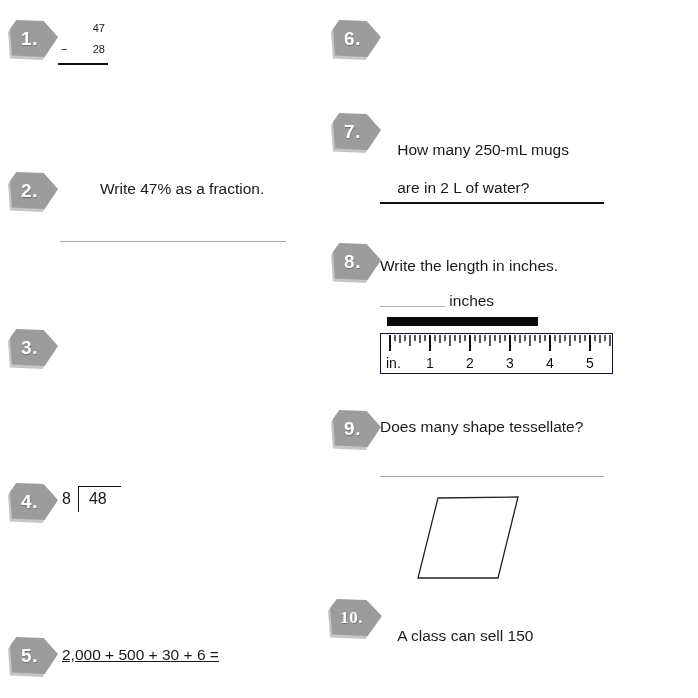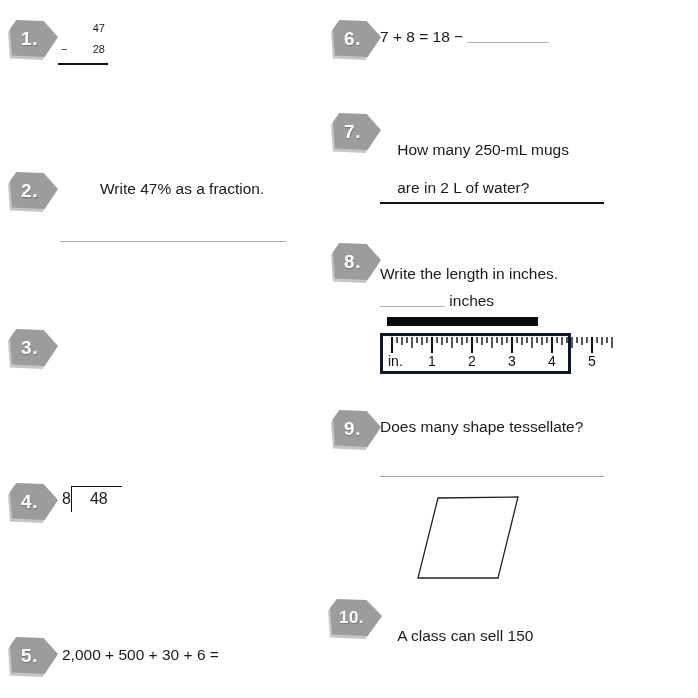--- a/index.html
+++ b/index.html
@@ -7,45 +7,45 @@
         font-family:"Liberation Sans","DejaVu Sans",sans-serif;color:#1a1a1a;}
 
   
   .badge{position:absolute;width:48px;height:37px;filter:drop-shadow(-2px 3px 0 #c6c6c6);}
   .badge .tag{width:100%;height:100%;background:#9c9c9c;
       clip-path:polygon(0 24%,13% 0,70% 3%,100% 46%,72% 100%,4% 96%);
       display:flex;align-items:center;justify-content:center;
       padding-right:9px;box-sizing:border-box;
       color:#fff;font-weight:700;font-size:19px;letter-spacing:0.5px;
       text-shadow:0.5px 1px 1px #6f6f6f;}
-  .badge.wide{width:52px;} .badge.wide .tag{font-size:17px;}
+  .badge.wide{width:52px;font-family:Liberation Serif, serif;} .badge.wide .tag{font-size:17px;}
 
   
   .ptext{position:absolute;font-size:15.5px;line-height:19px;white-space:pre-wrap;}
   .answer-line{position:absolute;border-bottom:1.5px solid #a8a8a8;}
   .answer-line.black{border-bottom:2px solid #111;}
   .blank{display:inline-block;border-bottom:1.5px solid #b0b0b0;height:13px;
          vertical-align:baseline;margin-bottom:-1px;}
 
   
   .vsub{position:absolute;left:58px;top:18px;width:50px;font-size:11px;line-height:21px;}
   .vsub .row1{text-align:right;padding-right:3px;}
   .vsub .row2{display:flex;justify-content:space-between;padding:0 3px 3px 3px;
               border-bottom:2px solid #111;}
 
   
   .longdiv{position:absolute;left:62px;top:486px;font-size:16px;display:flex;align-items:flex-start;}
   .longdiv .divisor{padding-top:4px;}
-  .longdiv .bracket{border-left:1.5px solid #111;border-top:1.5px solid #111;
-                    padding:3px 14px 4px 18px;}
+  .longdiv .bracket{margin-left:7px;border-left:1.5px solid #111;border-top:1.5px solid #111;
+                    padding:3px 14px 4px 10px;}
 
   
   .bar{position:absolute;left:387px;top:317px;width:151px;height:9px;background:#0a0a0a;}
-  .ruler{position:absolute;left:380px;top:333px;width:191px;height:41px;
-         border:3px solid #0f172a;background:#fff;box-sizing:border-box;}
+  .ruler{position:absolute;left:380px;top:333px;width:233px;height:41px;
+         border:1px solid #0f172a;background:#fff;box-sizing:border-box;}
   .ruler svg{position:absolute;left:0;top:1px;}
   .ruler .rlabel{position:absolute;bottom:2px;font-size:14px;color:#111;}
 
   .shape-svg{position:absolute;left:413px;top:493px;}
 </style>
 </head>
 <body>
 
 <div class="page">
 
@@ -74,40 +74,39 @@
     <div class="tag">4.</div>
   </div>
   <div class="longdiv">
     <span class="divisor">8</span>
     <span class="bracket">48</span>
   </div>
 
   <div class="badge" style="left:10px;top:637px;">
     <div class="tag">5.</div>
   </div>
-  <div class="ptext" style="left:62px;top:645px;">2,000 + 500 + 30 + 6 =</div>
+  <div class="ptext" style="left:62px;top:645px;text-decoration:underline;">2,000 + 500 + 30 + 6 =</div>
 
   <div class="badge" style="left:333px;top:20px;">
     <div class="tag">6.</div>
   </div>
-  <div class="ptext" style="left:380px;top:27px;"><span>7 + 8 = 18 −</span> <span class="blank" style="width:82px;"></span></div>
 
   <div class="badge" style="left:333px;top:113px;">
     <div class="tag">7.</div>
   </div>
   <div class="ptext" style="left:380px;top:121px;">
     <span>How many 250-mL mugs</span><br>
     <span>are in 2 L of water?</span>
   </div>
   <div class="answer-line black" style="left:380px;top:202px;width:224px;"></div>
 
   <div class="badge" style="left:333px;top:243px;">
     <div class="tag">8.</div>
   </div>
-  <div class="ptext" style="left:380px;top:264px;">Write the length in inches.</div>
+  <div class="ptext" style="left:380px;top:256px;">Write the length in inches.</div>
   <div class="ptext" style="left:380px;top:291px;"><span class="blank" style="width:65px;"></span> <span>inches</span></div>
   <div class="bar"></div>
   <div class="ruler">
     <svg width="231" height="20" viewBox="0 0 231 20">
         <line x1="9" y1="0" x2="9" y2="16" stroke="#111" stroke-width="2"></line>
         <line x1="14" y1="0" x2="14" y2="6" stroke="#111" stroke-width="1.4"></line>
         <line x1="19" y1="0" x2="19" y2="8" stroke="#111" stroke-width="1.4"></line>
         <line x1="24" y1="0" x2="24" y2="6" stroke="#111" stroke-width="1.4"></line>
         <line x1="29" y1="0" x2="29" y2="11" stroke="#111" stroke-width="1.4"></line>
         <line x1="34" y1="0" x2="34" y2="6" stroke="#111" stroke-width="1.4"></line>

